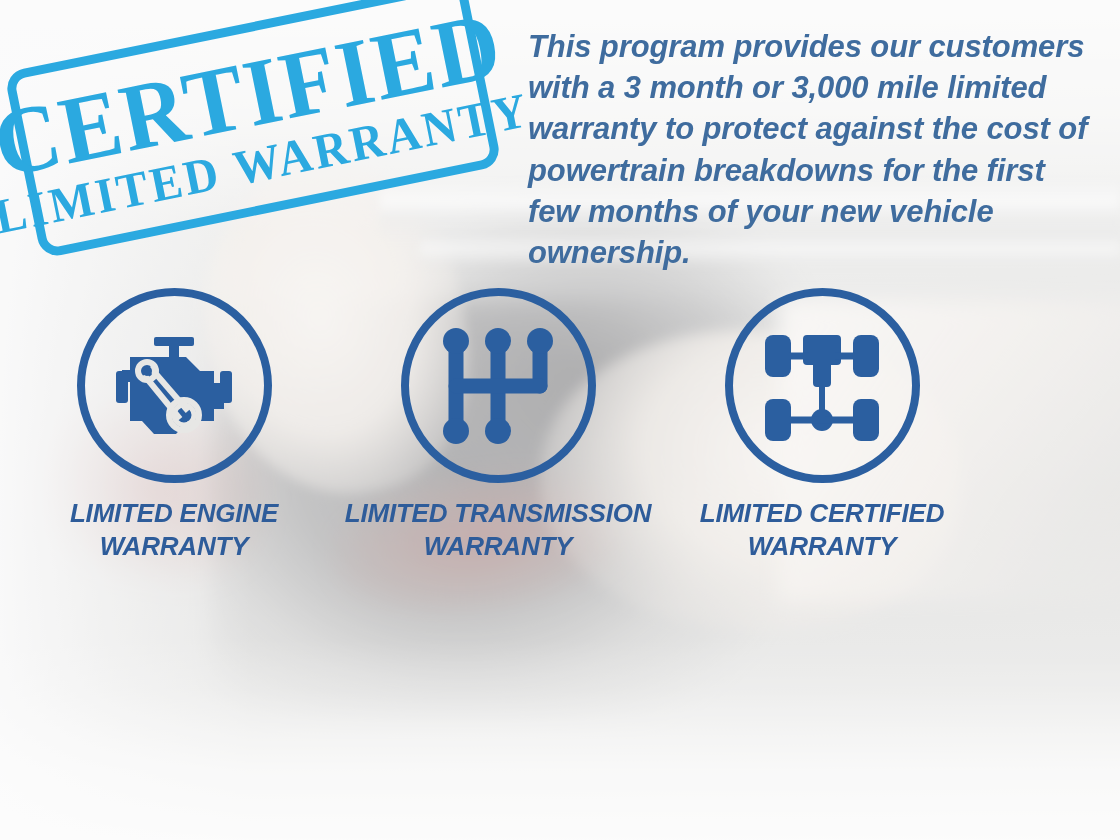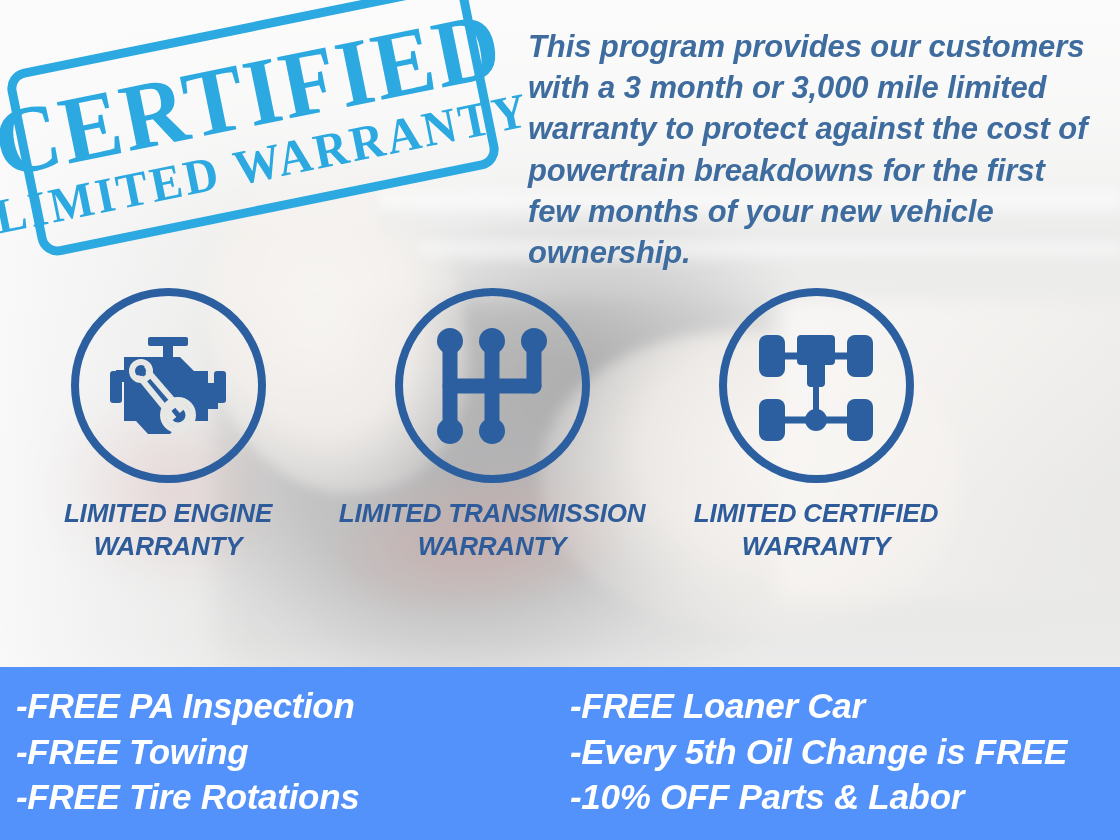--- a/index.html
+++ b/index.html
@@ -185,21 +185,21 @@
     font-weight: bold;
     font-style: italic;
     font-size: 31px;
     line-height: 1.33;
     letter-spacing: -0.1px;
   }
 
   
   .features {
     position: absolute;
-    left: 6px;
+    left: 12px;
     top: 288px;
     width: 972px;
     display: flex;
   }
   .feature {
     flex: 1 1 0;
     display: flex;
     flex-direction: column;
     align-items: center;
   }
@@ -361,26 +361,14 @@
             <line x1="59" y1="56" x2="59" y2="93" stroke="#2B5FA0" stroke-width="6"></line>
           </svg>
         </span>
       </div>
       <div class="feature-label">LIMITED CERTIFIED
 WARRANTY</div>
     </div>
 
   </div>
 
-  <div class="banner">
-    <div class="banner-col left">
-      <div class="perk">-FREE PA Inspection</div>
-      <div class="perk">-FREE Towing</div>
-      <div class="perk">-FREE Tire Rotations</div>
-    </div>
-    <div class="banner-col right">
-      <div class="perk">-FREE Loaner Car</div>
-      <div class="perk">-Every 5th Oil Change is FREE</div>
-      <div class="perk">-10% OFF Parts &amp; Labor</div>
-    </div>
-  </div>
 
 </div>
 
 </body></html>

